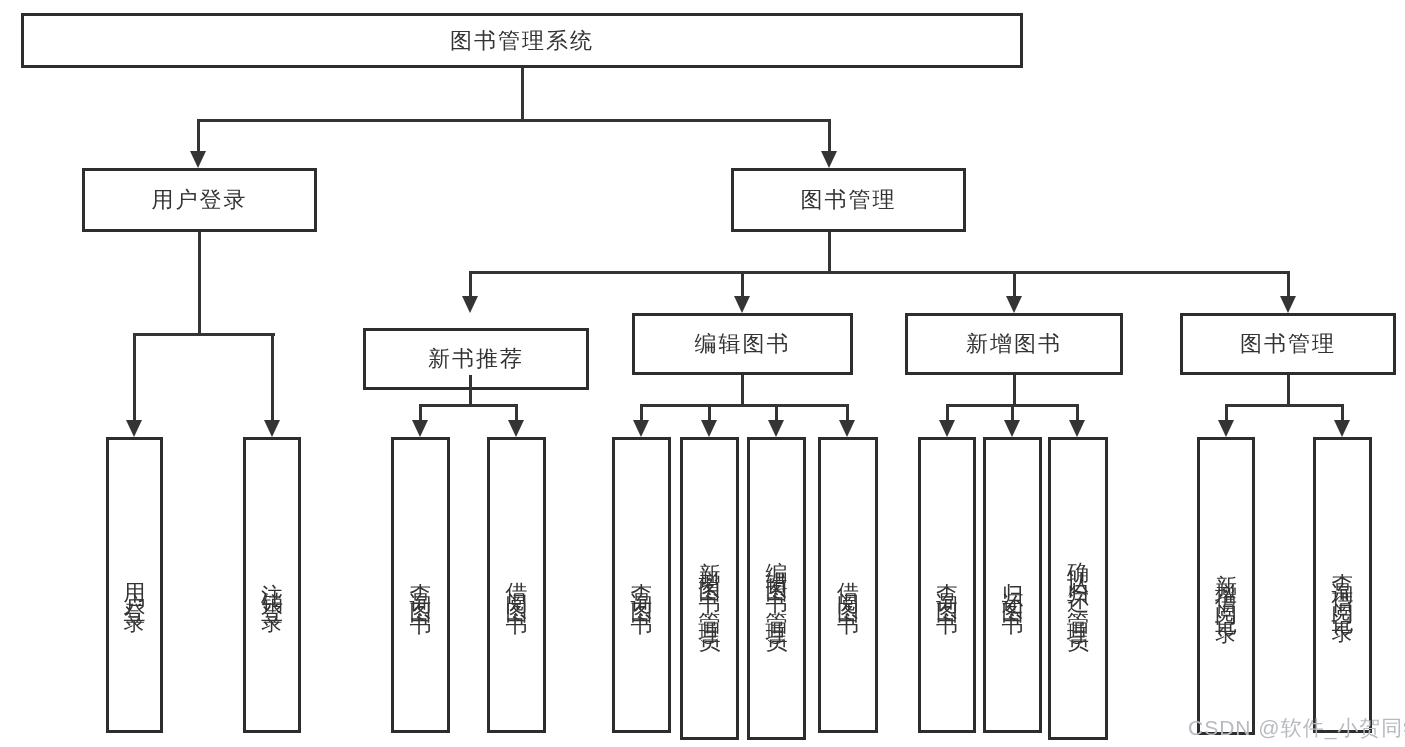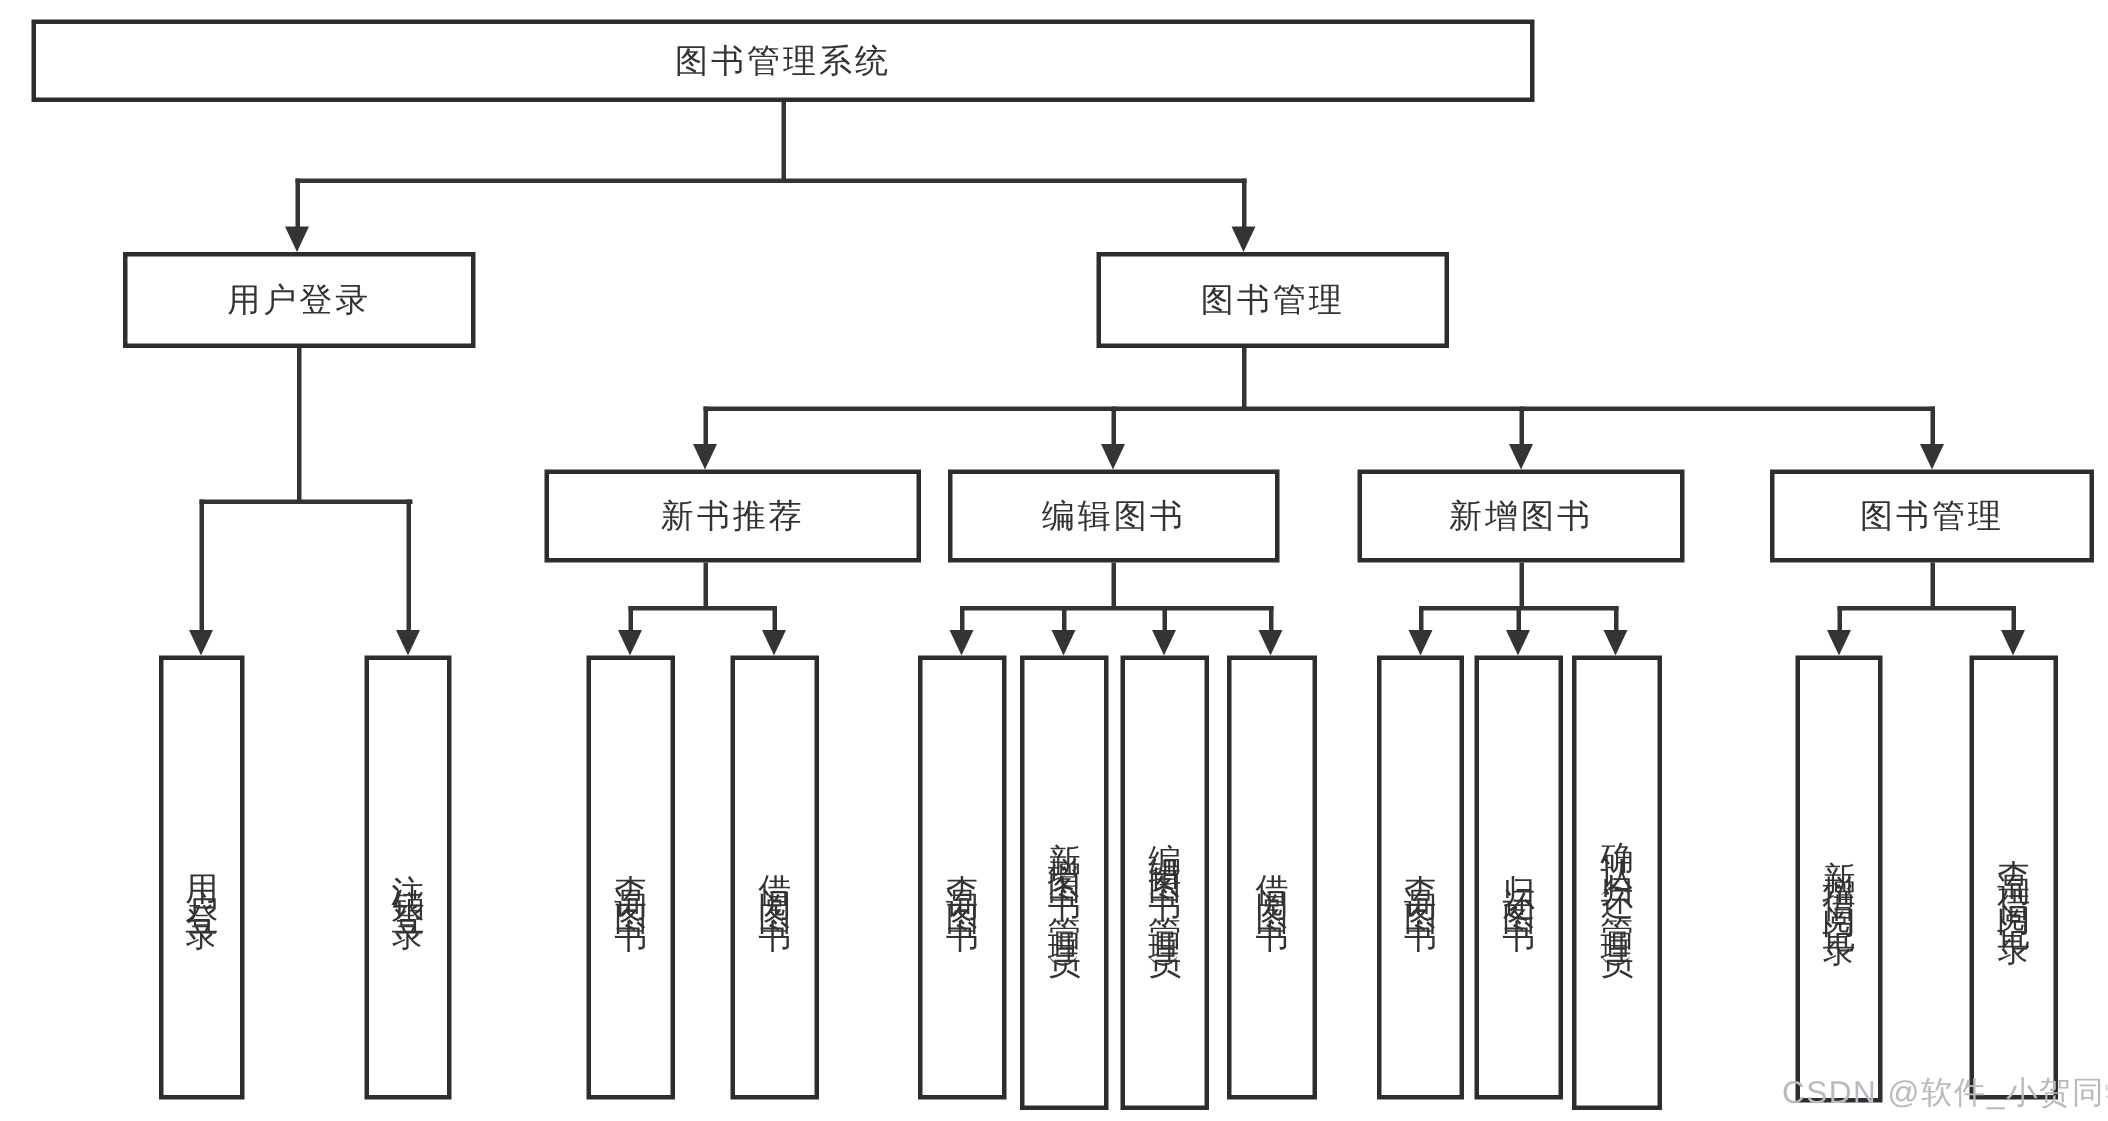--- a/index.html
+++ b/index.html
@@ -63,21 +63,21 @@
   <div class="hline" style="left:469px;top:271px;width:821px;"></div>
   <div class="vline" style="left:469px;top:271px;height:28px;"></div>
   <div class="arrow" style="left:462px;top:296px;"></div>
   <div class="vline" style="left:741px;top:271px;height:28px;"></div>
   <div class="arrow" style="left:734px;top:296px;"></div>
   <div class="vline" style="left:1013px;top:271px;height:28px;"></div>
   <div class="arrow" style="left:1006px;top:296px;"></div>
   <div class="vline" style="left:1287px;top:271px;height:28px;"></div>
   <div class="arrow" style="left:1280px;top:296px;"></div>
 
-  <div class="box" style="left:363px;top:313px;width:251px;height:62px;">
+  <div class="box" style="left:363px;top:328px;width:226px;height:62px;">
     <span class="h-label">新书推荐</span>
   </div>
   <div class="box" style="left:632px;top:313px;width:221px;height:62px;">
     <span class="h-label">编辑图书</span>
   </div>
   <div class="box" style="left:905px;top:313px;width:218px;height:62px;">
     <span class="h-label">新增图书</span>
   </div>
   <div class="box" style="left:1180px;top:313px;width:216px;height:62px;">
     <span class="h-label">图书管理</span>

